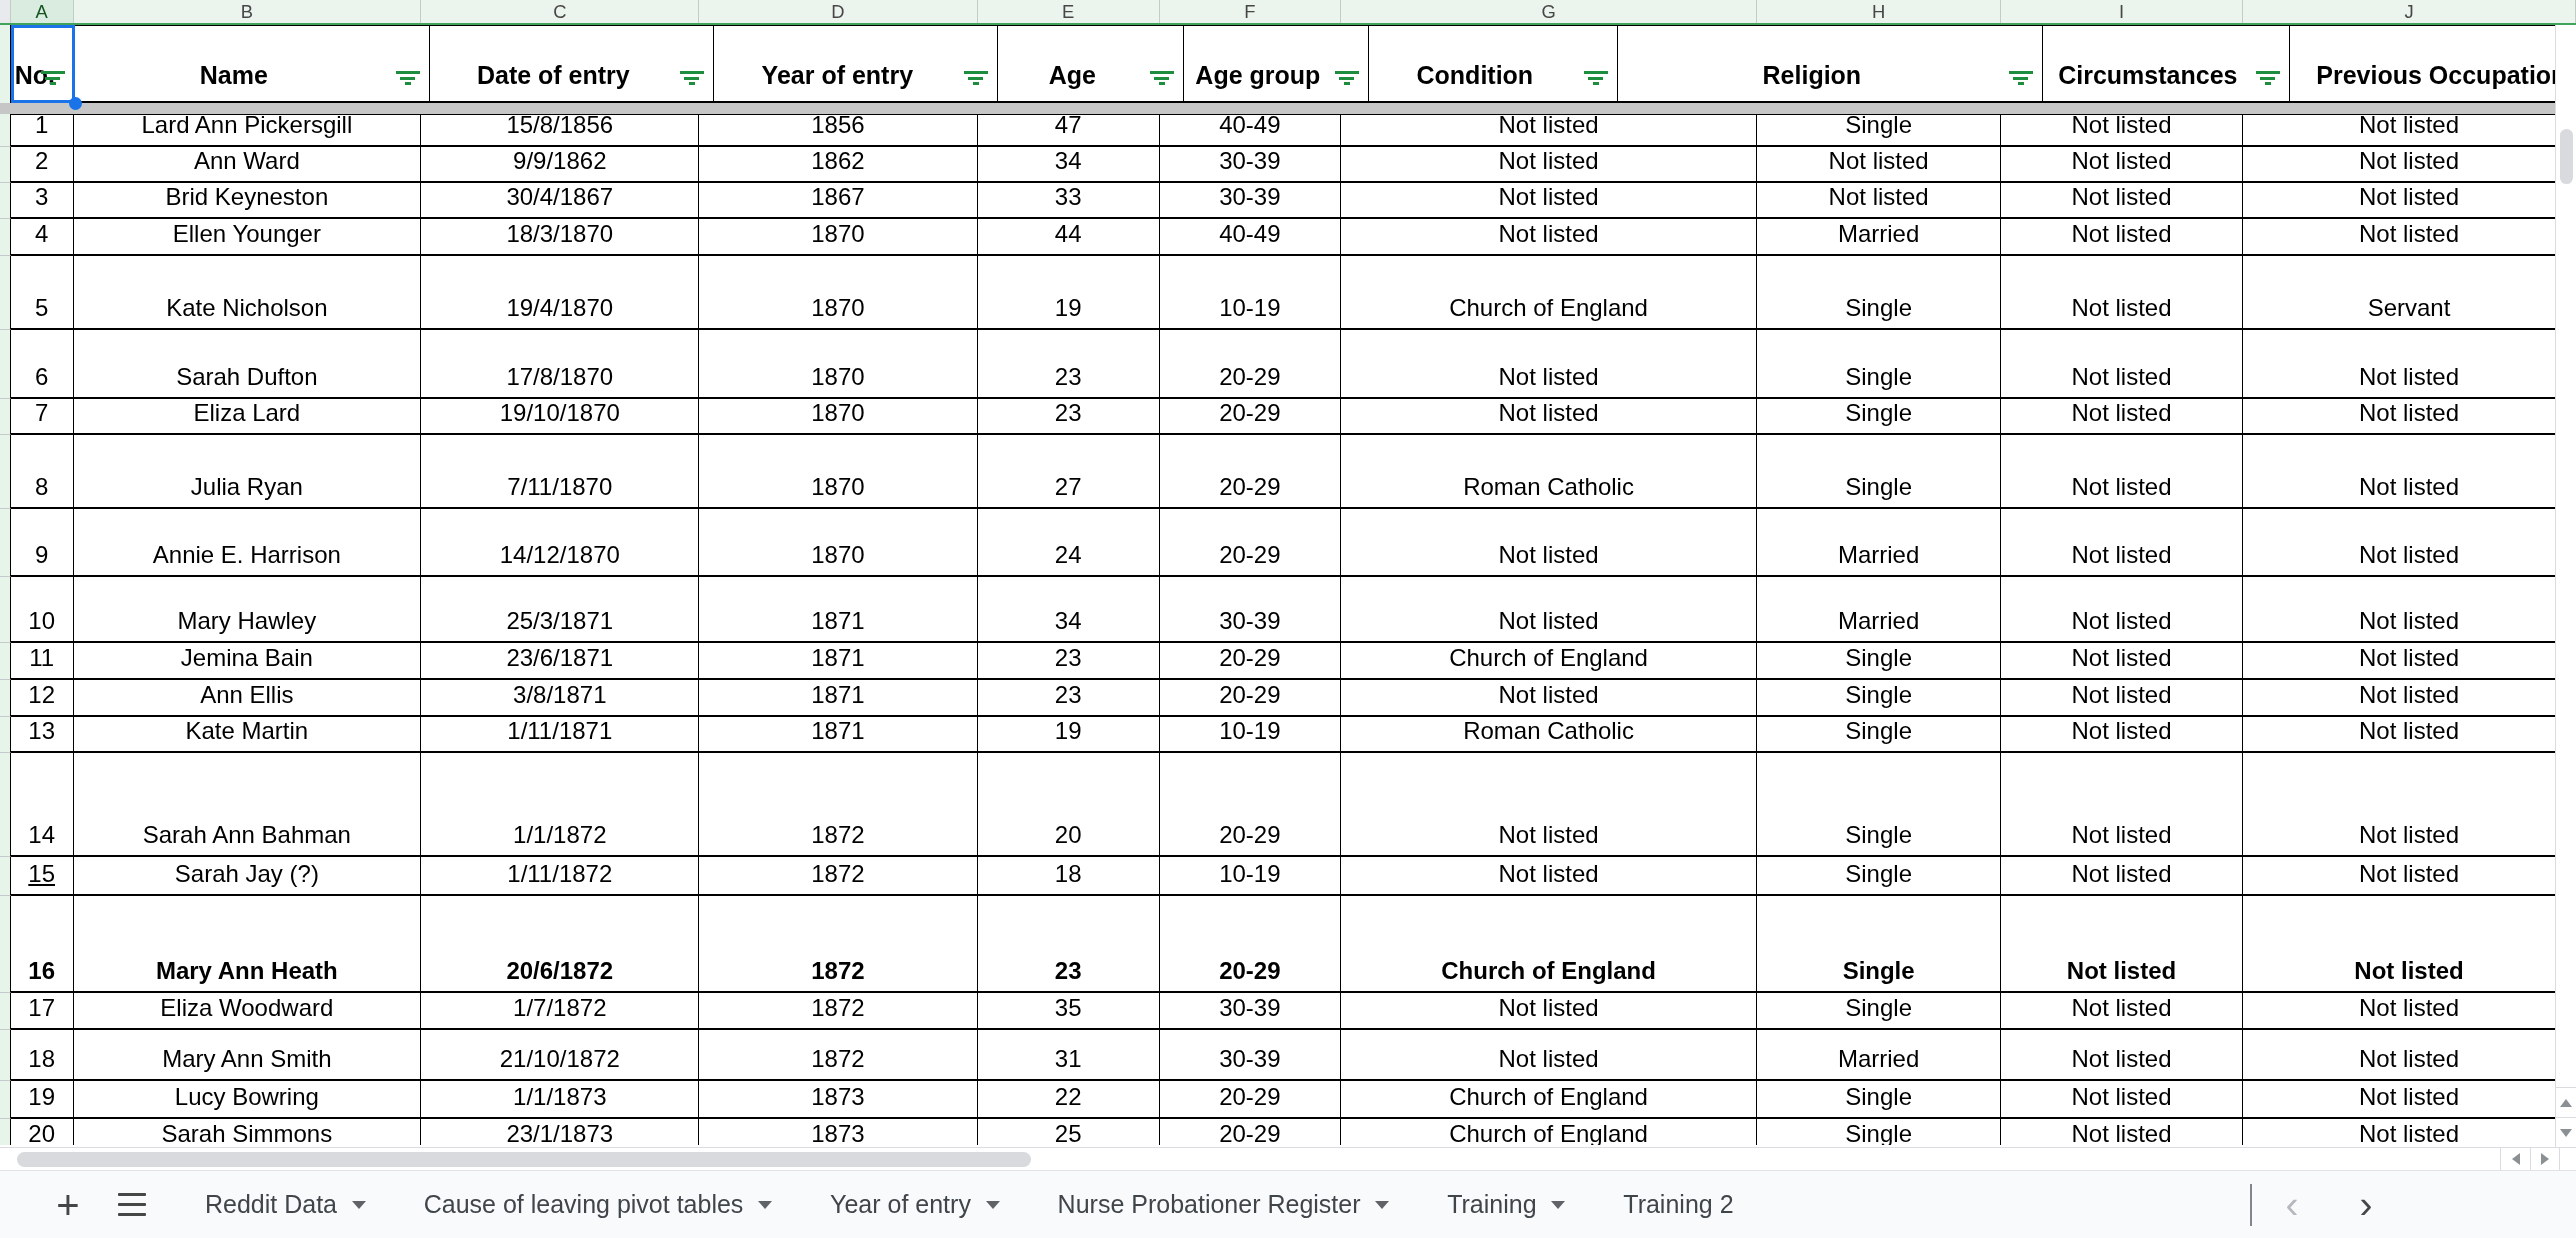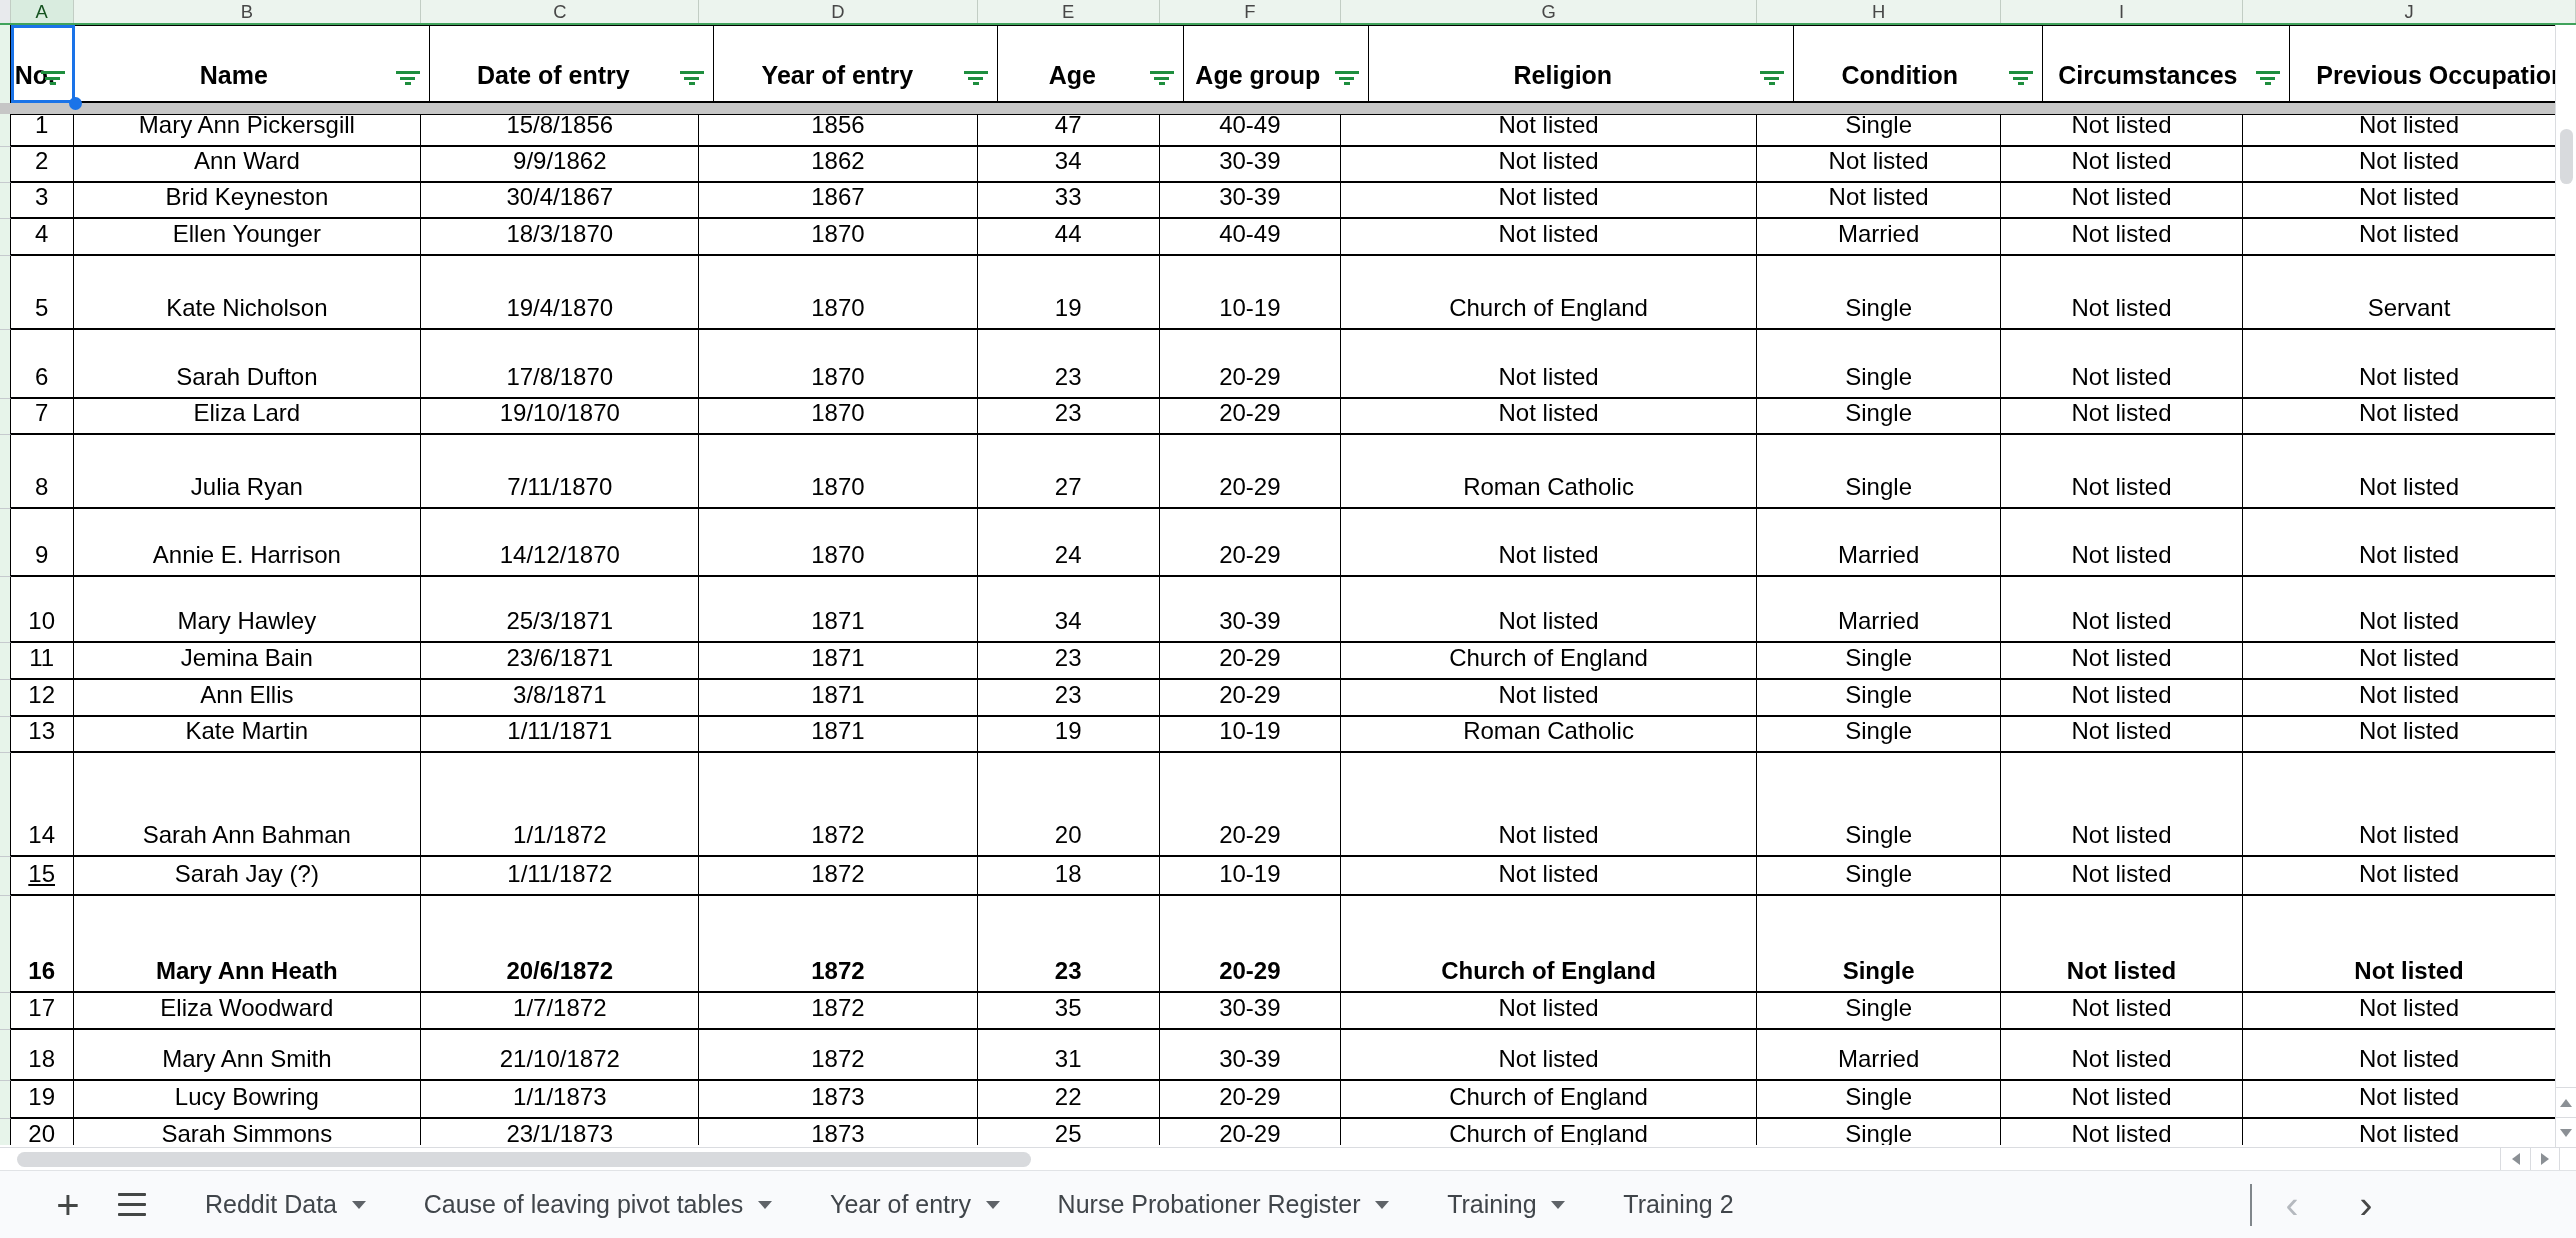--- a/index.html
+++ b/index.html
@@ -151,36 +151,36 @@
         </span>
       </div>
       <div class="hcell" style="width: 185px;">
         <span class="htext">Age group</span>
         <span class="fi">
           <i></i>
           <i></i>
           <i></i>
         </span>
       </div>
+      <div class="hcell" style="width: 249px;">
+        <span class="htext">Condition</span>
+        <span class="fi">
+          <i></i>
+          <i></i>
+          <i></i>
+        </span>
+      </div>
       <div class="hcell" style="width: 425px;">
         <span class="htext">Religion</span>
         <span class="fi">
           <i></i>
           <i></i>
           <i></i>
         </span>
       </div>
-      <div class="hcell" style="width: 249px;">
-        <span class="htext">Condition</span>
-        <span class="fi">
-          <i></i>
-          <i></i>
-          <i></i>
-        </span>
-      </div>
       <div class="hcell" style="width: 247px;">
         <span class="htext">Circumstances</span>
         <span class="fi">
           <i></i>
           <i></i>
           <i></i>
         </span>
       </div>
       <div class="hcell" style="width: 340px;">
         <span class="htext">Previous Occupation</span>
@@ -189,21 +189,21 @@
 
   <div class="divider"></div>
 
   <div class="selbox"></div>
   <div class="fillhandle"></div>
 
   <div id="rows">
       <div class="row" style="height: 33px;">
         <div class="rgut"></div>
         <div class="cell" style="width: 64px;">1</div>
-        <div class="cell" style="width: 355px;">Mary Ann Pickersgill</div>
+        <div class="cell" style="width: 355px;">Lard Ann Pickersgill</div>
         <div class="cell" style="width: 284px;">15/8/1856</div>
         <div class="cell" style="width: 284px;">1856</div>
         <div class="cell" style="width: 186px;">47</div>
         <div class="cell" style="width: 185px;">40-49</div>
         <div class="cell" style="width: 425px;">Not listed</div>
         <div class="cell" style="width: 249px;">Single</div>
         <div class="cell" style="width: 247px;">Not listed</div>
         <div class="cell" style="width: 340px;">Not listed</div>
       </div>
       <div class="row" style="height: 36px;">

